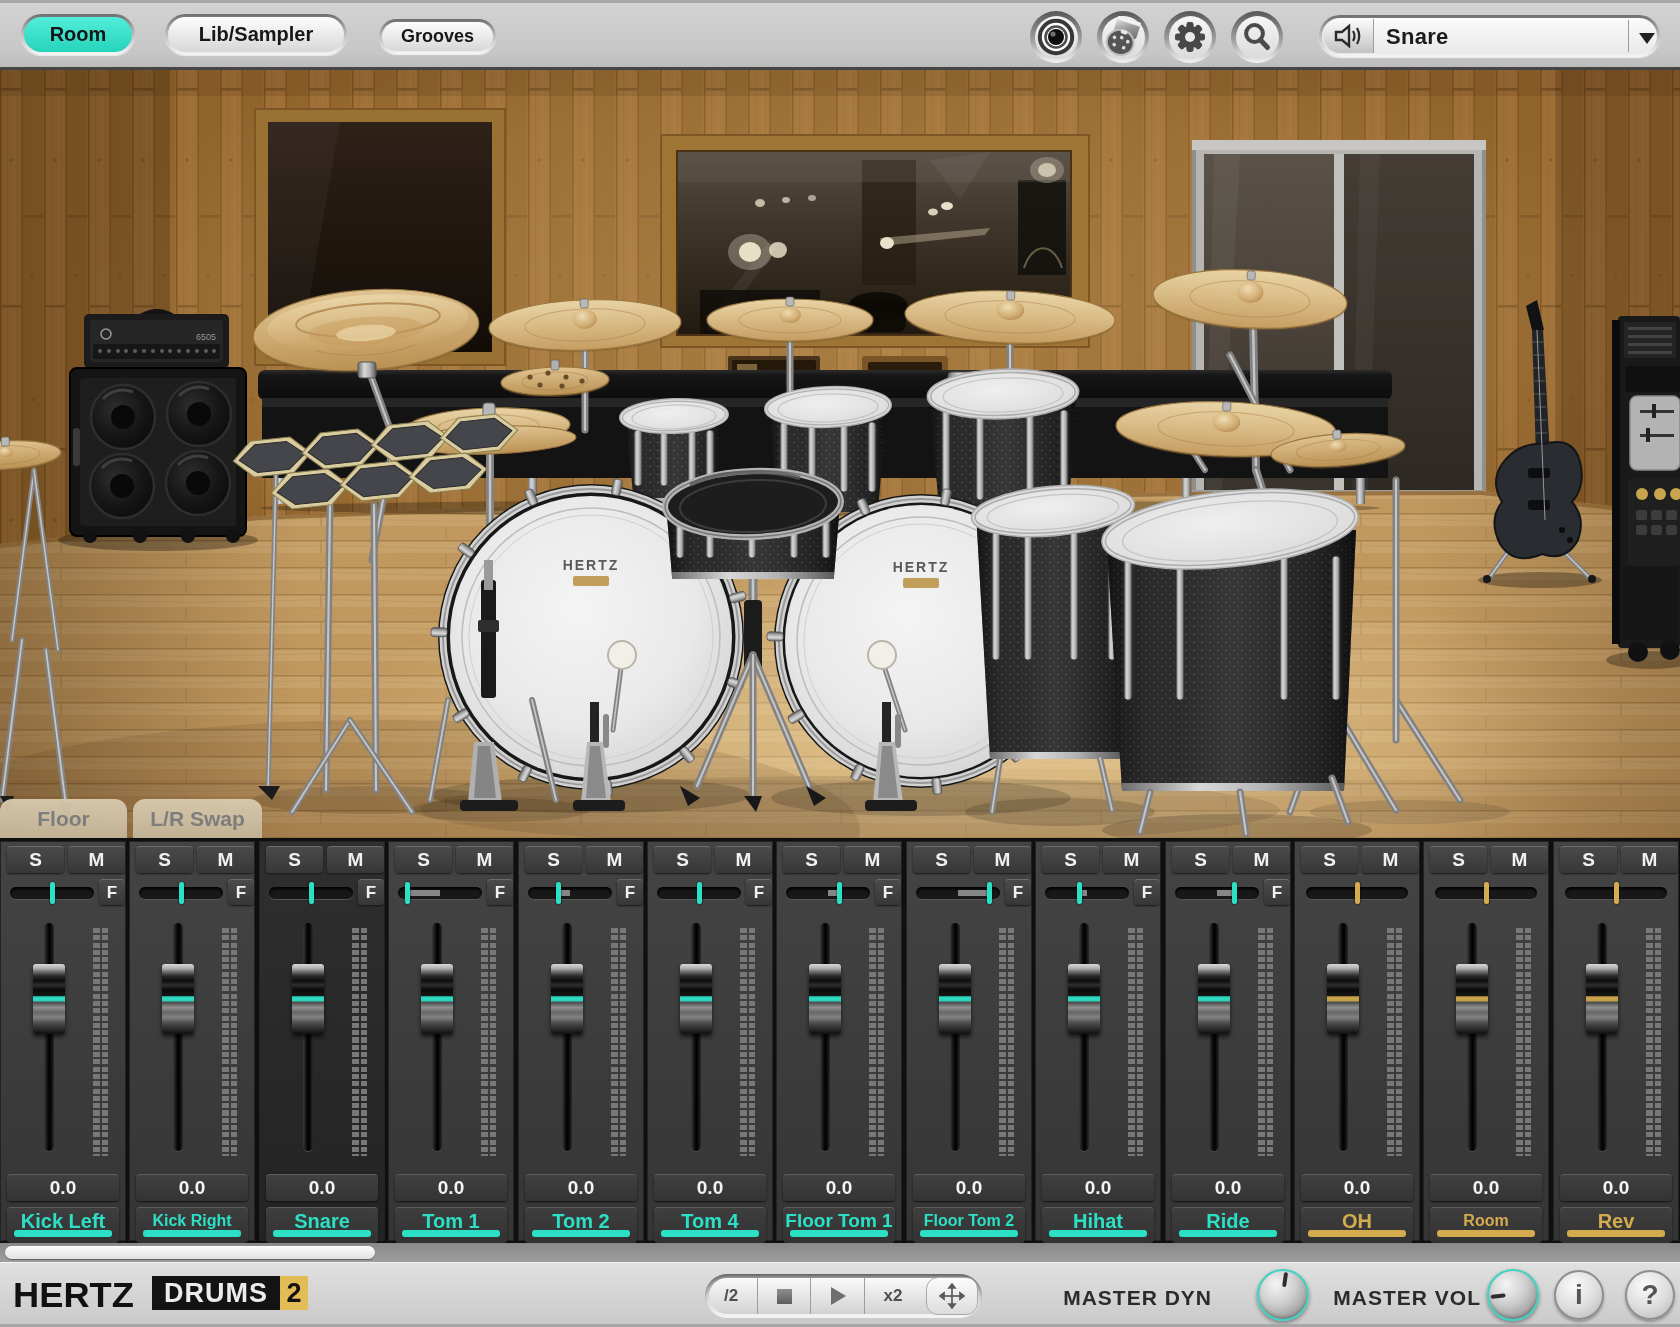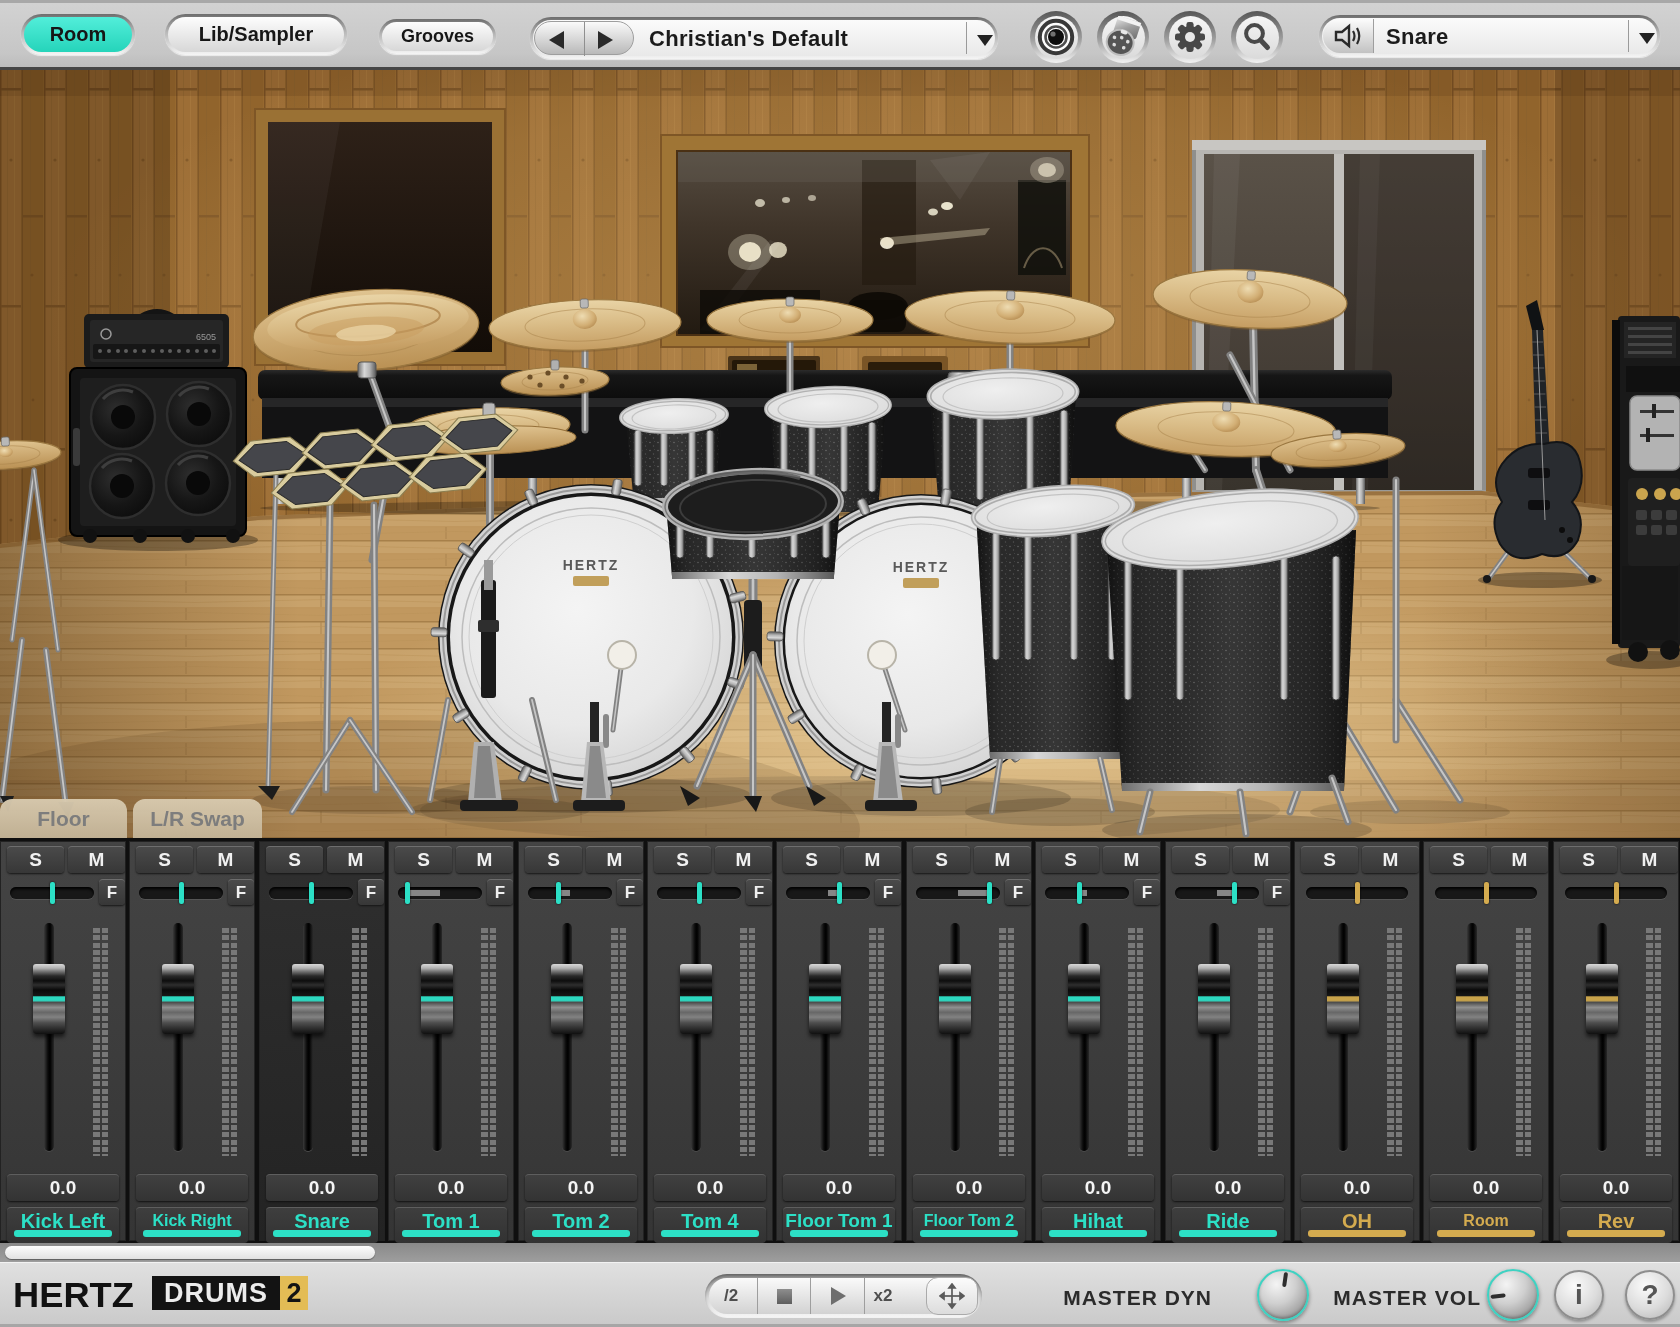--- a/index.html
+++ b/index.html
@@ -711,32 +711,20 @@
 <div class="topbar">
  <div class="pillouter" style="left:21px;top:14px;width:114px;height:41px">
         <div class="pillin teal" style="line-height:35px">Room</div>
       </div>
  <div class="pillouter" style="left:165px;top:14px;width:182px;height:41px">
         <div class="pillin" style="line-height:35px">Lib/Sampler</div>
       </div>
  <div class="pillouter" style="left:379px;top:19px;width:117px;height:35px">
         <div class="pillin" style="line-height:29px;font-size:18px">Grooves</div>
       </div>
- <div class="pillouter" style="left:530px;top:17px;width:468px;height:42px">
-   <div class="presetin">
-     <div class="arrbox">
-            <span class="tri triL"></span>
-            <div class="arrdiv"></div>
-            <span class="tri triR"></span>
-          </div>
-     <div class="presettext">Christian's Default</div>
-     <div class="vsep" style="left:433px"></div>
-     <span class="tri triD" style="left:444px;top:15px"></span>
-   </div>
- </div>
  <div class="cbtn" style="left:1030px">
         <div class="cbtnin">
    <svg width="40" height="40" viewBox="0 0 40 40">
             <circle cx="20" cy="20" r="18" fill="#fdfdfd"></circle>
             <circle cx="20" cy="20" r="16.2" fill="none" stroke="#383838" stroke-width="4"></circle>
             <circle cx="20" cy="20" r="10.5" fill="none" stroke="#4e4e4e" stroke-width="2.6"></circle>
             <circle cx="20" cy="20" r="8" fill="#0e0e0e"></circle>
             <circle cx="17" cy="17" r="2.6" fill="#707070"></circle>
           </svg>
  </div>
@@ -1073,21 +1061,21 @@
  <div class="transport">
    <div class="tcell" style="left:0;width:53px;border-right:1px solid #9e9e9e">
           <span class="tlab">/2</span>
         </div>
    <div class="tcell" style="left:54px;width:52px;border-right:1px solid #9e9e9e">
           <span class="tstop"></span>
         </div>
    <div class="tcell" style="left:107px;width:53px;border-right:1px solid #9e9e9e">
           <span class="tplay"></span>
         </div>
-   <div class="tcell" style="left:151px;width:54px">
+   <div class="tcell" style="left:161px;width:54px">
           <span class="tlab">x2</span>
         </div>
    <div class="tmove">
           <svg width="26" height="26" viewBox="0 0 26 26">
             <g stroke="#5a5a5a" stroke-width="1.7" fill="#5a5a5a">
               <line x1="13" y1="4" x2="13" y2="22"></line>
               <line x1="4" y1="13" x2="22" y2="13"></line>
               <path d="M13 1 L10 5 L16 5 Z"></path>
               <path d="M13 25 L10 21 L16 21 Z"></path>
               <path d="M1 13 L5 10 L5 16 Z"></path>

